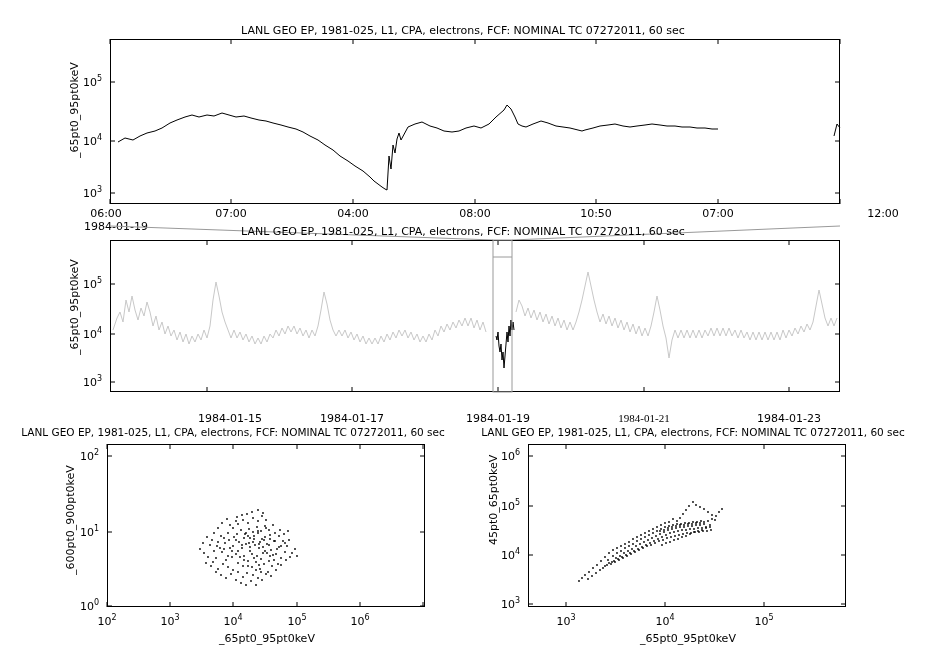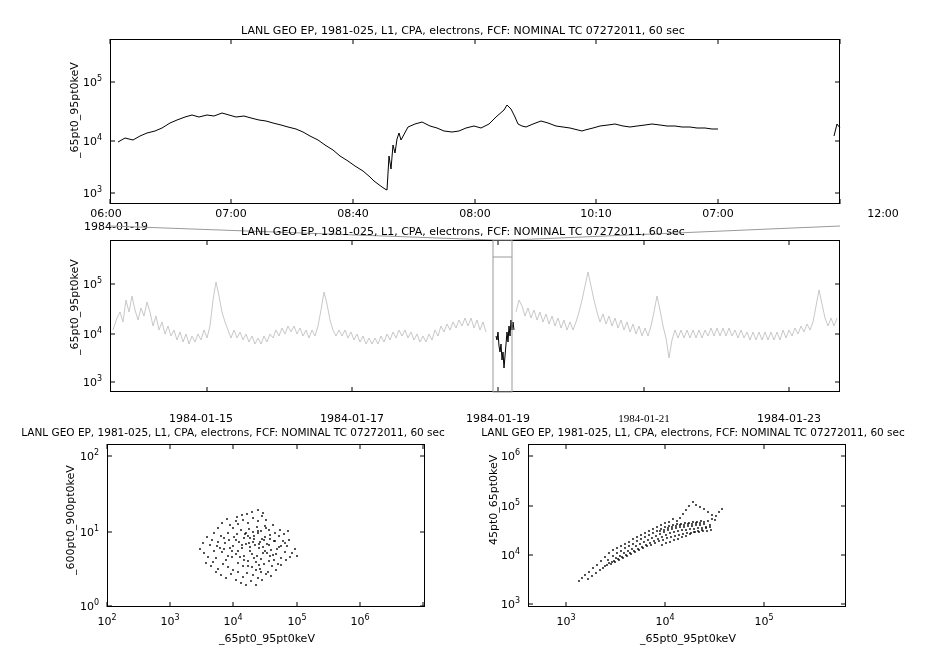--- a/index.html
+++ b/index.html
@@ -28,23 +28,23 @@
     <div class="plotbox" style="left:110px;top:39px;width:730px;height:165px;"></div>
 
     <div class="ylabel" style="left:68px;top:158px;transform:rotate(-90deg);">_65pt0_95pt0keV</div>
 
     <div class="ticklab y" style="left:76px;top:74px;width:26px;"><span>10</span><span class="sup">5</span></div>
     <div class="ticklab y" style="left:76px;top:133px;width:26px;"><span>10</span><span class="sup">4</span></div>
     <div class="ticklab y" style="left:76px;top:185px;width:26px;"><span>10</span><span class="sup">3</span></div>
 
     <div class="ticklab x" style="left:82px;top:207px;width:48px;">06:00</div>
     <div class="ticklab x" style="left:207px;top:207px;width:48px;">07:00</div>
-    <div class="ticklab x" style="left:329px;top:207px;width:48px;">08:40</div>
+    <div class="ticklab x" style="left:329px;top:207px;width:48px;">04:00</div>
     <div class="ticklab x" style="left:451px;top:207px;width:48px;">08:00</div>
-    <div class="ticklab x" style="left:572px;top:207px;width:48px;">10:10</div>
+    <div class="ticklab x" style="left:572px;top:207px;width:48px;">10:50</div>
     <div class="ticklab x" style="left:694px;top:207px;width:48px;">07:00</div>
     <div class="ticklab x" style="left:859px;top:207px;width:48px;">12:00</div>
     <div class="ticklab" style="left:84px;top:220px;">1984-01-19</div>
 
     <svg width="926" height="240" style="left:0;top:0;">
       <g stroke="#000" stroke-width="1">
         <line x1="110" y1="204" x2="110" y2="199"></line>
           <line x1="231" y1="204" x2="231" y2="199"></line>
         <line x1="353" y1="204" x2="353" y2="199"></line>
           <line x1="475" y1="204" x2="475" y2="199"></line>
@@ -80,21 +80,21 @@
     <div class="title" style="left:110px;top:225px;width:706px;">LANL GEO EP, 1981-025, L1, CPA, electrons, FCF: NOMINAL TC 07272011, 60 sec</div>
 
     <div class="plotbox" style="left:110px;top:240px;width:730px;height:152px;"></div>
 
     <div class="ylabel" style="left:68px;top:355px;transform:rotate(-90deg);">_65pt0_95pt0keV</div>
 
     <div class="ticklab y" style="left:76px;top:276px;width:26px;"><span>10</span><span class="sup">5</span></div>
     <div class="ticklab y" style="left:76px;top:326px;width:26px;"><span>10</span><span class="sup">4</span></div>
     <div class="ticklab y" style="left:76px;top:374px;width:26px;"><span>10</span><span class="sup">3</span></div>
 
-    <div class="ticklab x" style="left:146px;top:412px;width:110px;">1984-01-15</div>
+    <div class="ticklab x" style="left:152px;top:412px;width:110px;text-align:right;">1984-01-15</div>
     <div class="ticklab x" style="left:297px;top:412px;width:110px;">1984-01-17</div>
     <div class="ticklab x" style="left:443px;top:412px;width:110px;">1984-01-19</div>
     <div class="ticklab x" style="left:589px;top:412px;width:110px;font-family:Liberation Serif, serif;">1984-01-21</div>
     <div class="ticklab x" style="left:734px;top:412px;width:110px;text-align:center;">1984-01-23</div>
 
     <svg width="926" height="420" style="left:0;top:0;">
       <g stroke="#000" stroke-width="1">
         <line x1="207" y1="392" x2="207" y2="387"></line>
           <line x1="352" y1="392" x2="352" y2="387"></line>
         <line x1="498" y1="392" x2="498" y2="387"></line>

